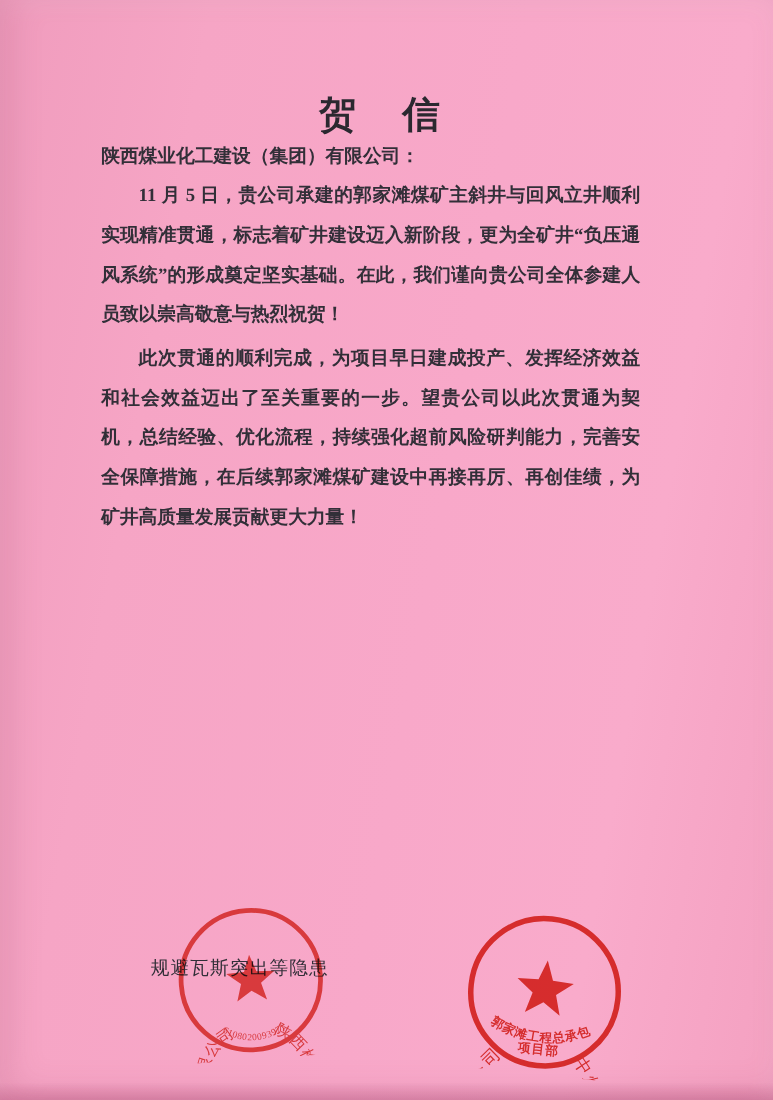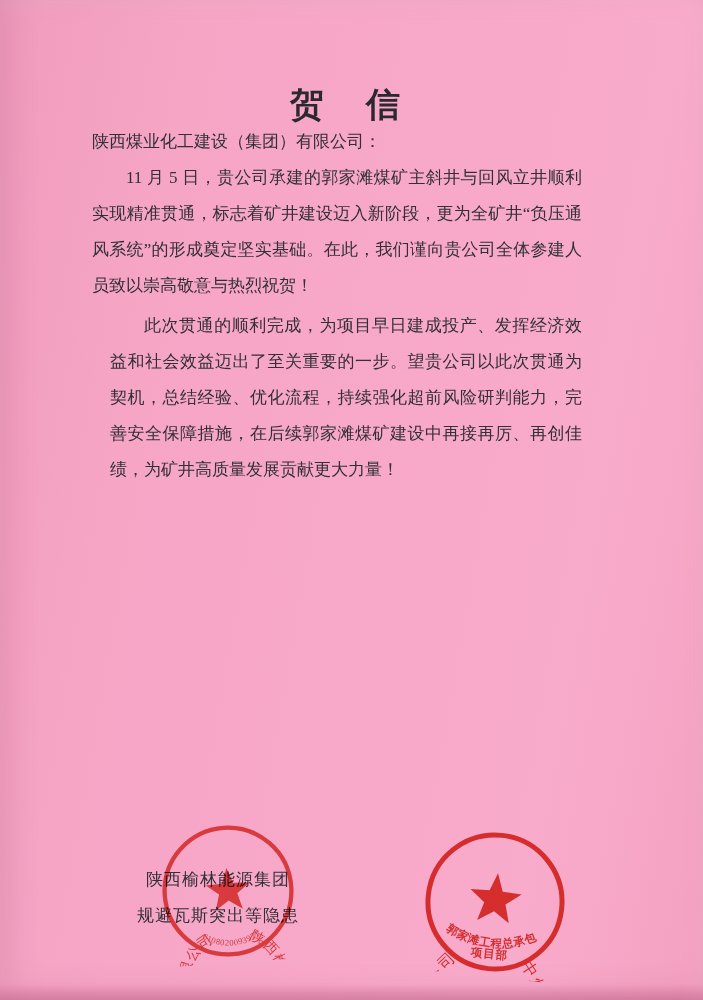--- a/index.html
+++ b/index.html
@@ -22,25 +22,25 @@
   .content{
     position:absolute;left:92px;top:86px;width:490px;
     color:#322f38;font-size:17px;line-height:36px;
     text-align:justify;
   }
   .title{
     margin:0 0 0 20px;height:38px;line-height:38px;
     font-size:34px;font-weight:bold;letter-spacing:4px;
     text-align:center;text-indent:0;color:#2b2830;
   }
-  .content p{margin:0;}
+  .content p{margin:0;font-weight:bold;}
   .salutation{margin-top:10px;text-align:left;}
   .para{text-indent:2em;}
   .para.p2{margin-top:6px;}
-  .para.p3{margin-top:4px;margin-left:18px;}
+  .para.p3{margin-top:4px;}
   .sign{
     position:absolute;width:220px;text-align:center;z-index:2;
     color:#322f38;font-size:17px;line-height:36px;letter-spacing:1px;
   }
   .sign-left{left:108px;top:862px;}
   .sign-right{left:377px;top:862px;}
   .seal{position:absolute;z-index:5;mix-blend-mode:multiply;}
   .seal-left{left:156px;top:819px;width:144px;height:144px;opacity:.78;transform:rotate(-4deg);}
   .seal-right{left:420px;top:827px;width:150px;height:150px;opacity:.88;transform:rotate(6deg);}
   .seal svg{display:block;width:100%;height:100%;}
@@ -59,21 +59,20 @@
 <div class="paper">
 
   <div class="content">
     <h1 class="title">贺　信</h1>
     <p class="salutation">陕西煤业化工建设（集团）有限公司：</p>
     <p class="para p1">11 月 5 日，贵公司承建的郭家滩煤矿主斜井与回风立井顺利实现精准贯通，标志着矿井建设迈入新阶段，更为全矿井“负压通风系统”的形成奠定坚实基础。在此，我们谨向贵公司全体参建人员致以崇高敬意与热烈祝贺！</p>
     <p class="para p3">此次贯通的顺利完成，为项目早日建成投产、发挥经济效益和社会效益迈出了至关重要的一步。望贵公司以此次贯通为契机，总结经验、优化流程，持续强化超前风险研判能力，完善安全保障措施，在后续郭家滩煤矿建设中再接再厉、再创佳绩，为矿井高质量发展贡献更大力量！</p>
   </div>
 
   <div class="sign sign-left">
-    <div>陕西榆林能源集团</div>
     <div>规避瓦斯突出等隐患</div>
   </div>
 
 
   <div class="seal seal-left">
     <svg viewBox="0 0 150 150" xmlns="http://www.w3.org/2000/svg" aria-hidden="true">
       <defs>
         <path id="ringL" d="M75 123 A48 48 0 1 1 74.9 123" fill="none"></path>
         <path id="numL" d="M23 80 A52 52 0 0 0 127 80" fill="none"></path>
       </defs>

